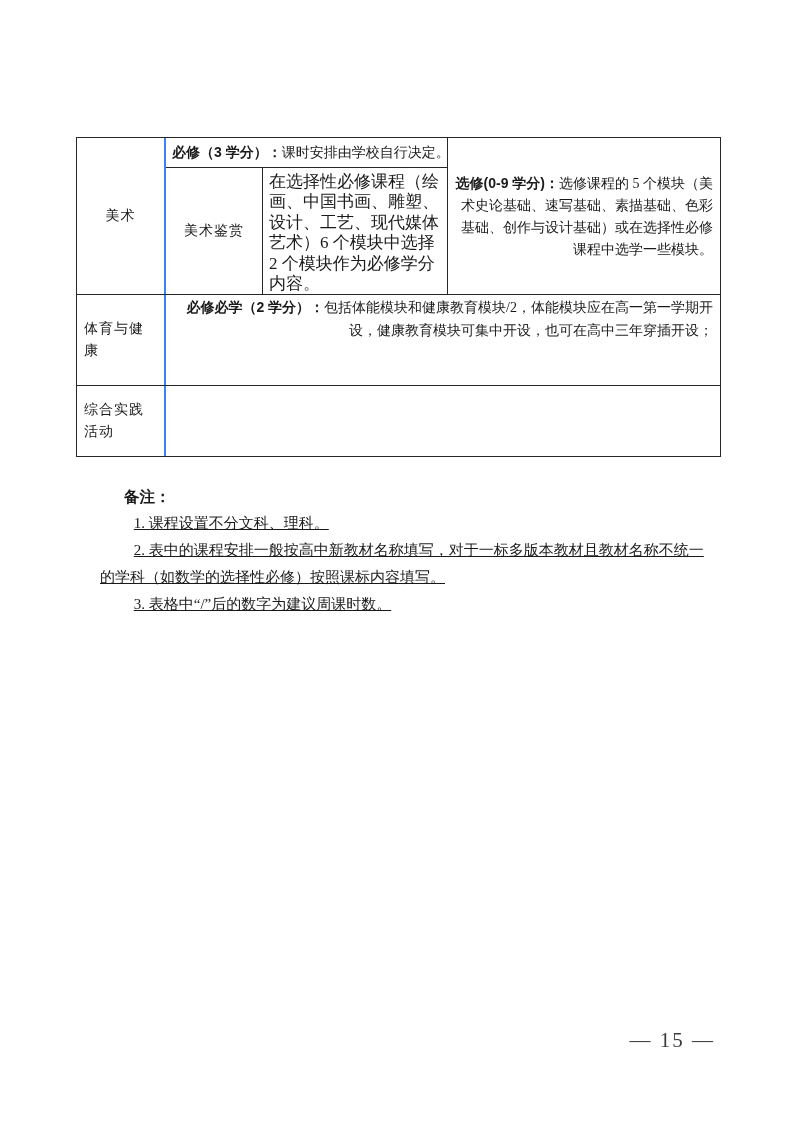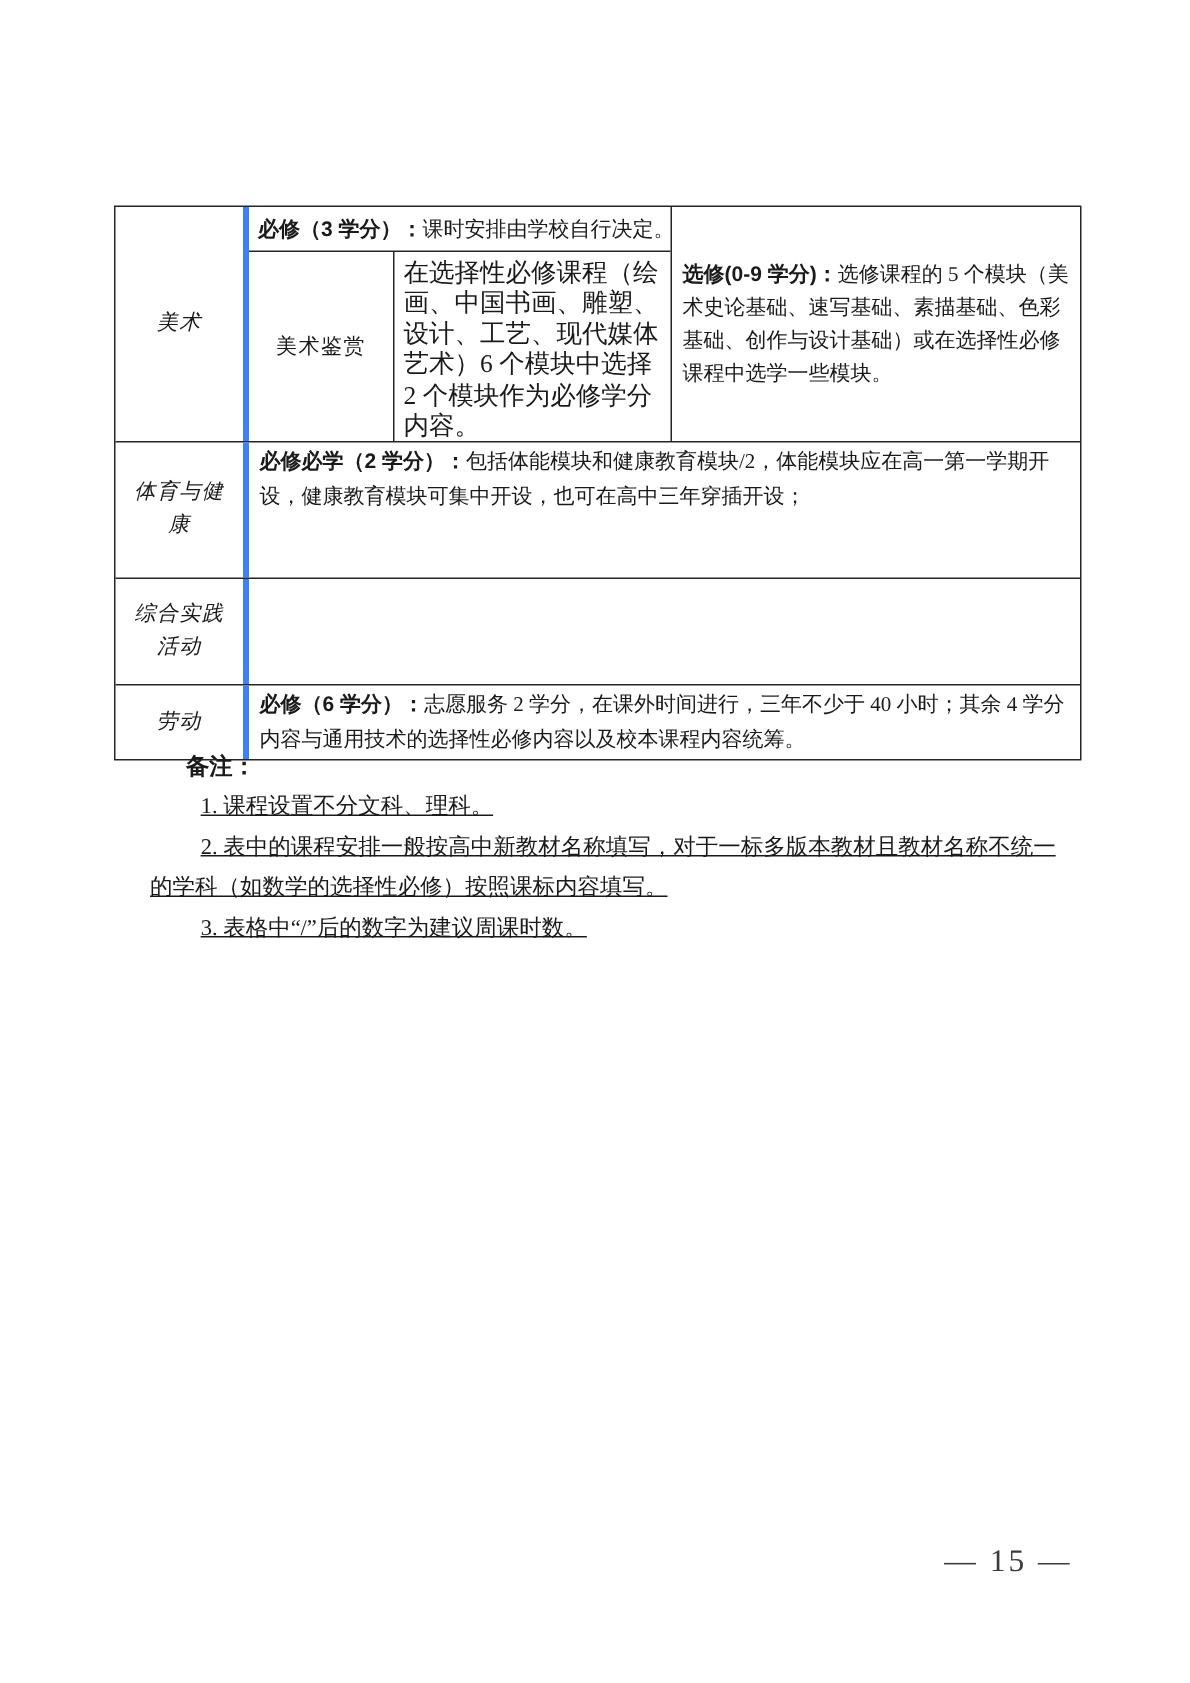--- a/index.html
+++ b/index.html
@@ -20,24 +20,24 @@
     font-size:14px;
   }
   .tr { display:flex; border-top:1px solid #262626; }
   .tr:first-child { border-top:none; }
   .row-art      { min-height:131px; }
   .row-pe       { min-height:91px;  }
   .row-practice { min-height:71px;  }
   .row-labor    { min-height:49px;  }
   .subject {
     width:89px; flex:0 0 89px;
-    border-right:4px solid #3b82f6;
+    border-right:2px solid #3b82f6;
     display:flex; align-items:center; justify-content:center;
-    text-align:center; padding:2px 7px;
-    line-height:22px; letter-spacing:1px;font-style:italic;
+    padding:2px 7px;
+    line-height:22px; letter-spacing:1px;
   }
   .b {
     font-family:"Liberation Sans", sans-serif;
     font-weight:bold;
   }
   
   .art-grid { flex:1; display:flex; }
   .art-left { width:282px; flex:0 0 282px; border-right:1px solid #262626; display:flex; flex-direction:column; }
   .art-required {
     height:30px; flex:0 0 30px;
@@ -58,24 +58,24 @@
   .art-elective {
     flex:1; padding:6px 7px;
     line-height:22px;
     display:flex; flex-direction:column; justify-content:center;
   }
   
   .content-cell {
     flex:1; padding:1px 7px 0;
     line-height:22.7px;
   }
-  .seg { display:block; }
+  .seg { display:block;text-align:right; }
   
   .notes {
-    position:absolute; left:100px; top:498px; width:606px;
+    position:absolute; left:100px; top:483px; width:606px;
     font-size:15px; line-height:27px;
   }
   .notes-title { text-indent:1.55em; font-size:15.5px; }
   .note-item { text-indent:2.25em;text-decoration:underline; }
   
   .pagenum {
     position:absolute; left:585px; top:1028px; width:130px;
     text-align:right; font-size:21px; color:#3c3c3c;
     letter-spacing:2px;
     font-family:"Liberation Serif", serif;
@@ -114,28 +114,20 @@
         <span class="seg">
           <span class="b">必修必学（2 学分）：</span><span>包括体能模块和健康教育模块/2，体能模块应在高一第一学期开设，健康教育模块可集中开设，也可在高中三年穿插开设；</span>
         </span>
       </div>
     </div>
 
     <div class="tr row-practice">
       <div class="subject">综合实践活动</div>
     </div>
 
-    <div class="tr row-labor">
-      <div class="subject">劳动</div>
-      <div class="content-cell">
-        <span class="seg">
-          <span class="b">必修（6 学分）：</span><span>志愿服务 2 学分，在课外时间进行，三年不少于 40 小时；其余 4 学分内容与通用技术的选择性必修内容以及校本课程内容统筹。</span>
-        </span>
-      </div>
-    </div>
 
   </div>
 
   <div class="notes">
     <div class="notes-title b">备注：</div>
     <p class="note-item">1. 课程设置不分文科、理科。</p>
     <p class="note-item">2. 表中的课程安排一般按高中新教材名称填写，对于一标多版本教材且教材名称不统一的学科（如数学的选择性必修）按照课标内容填写。</p>
     <p class="note-item">3. 表格中“/”后的数字为建议周课时数。</p>
   </div>
 

